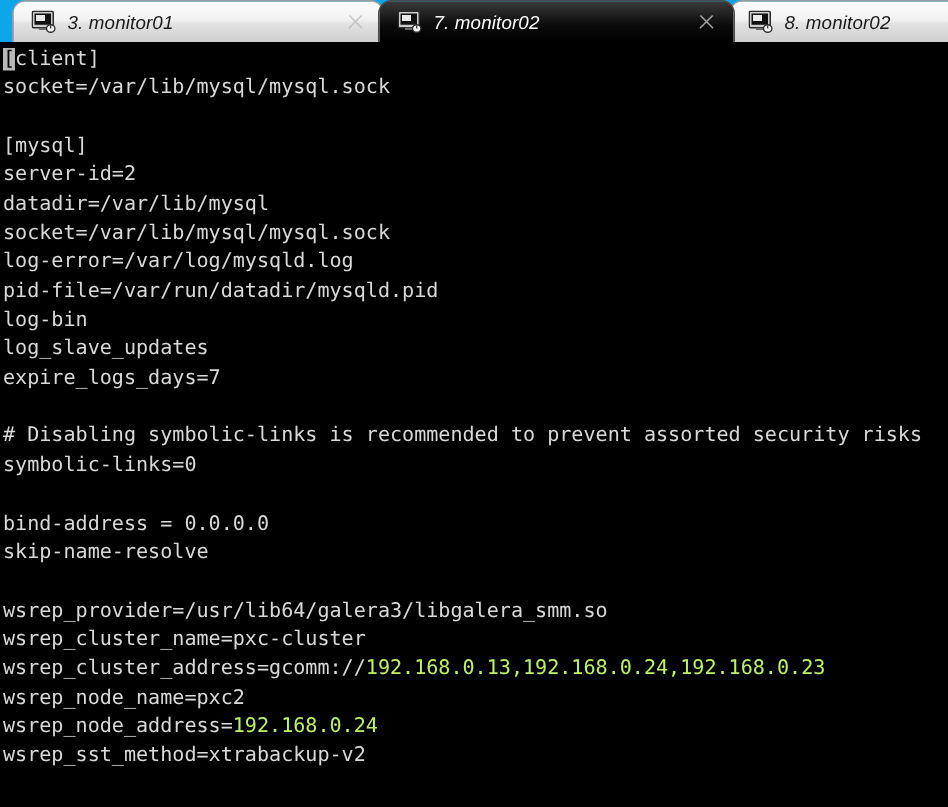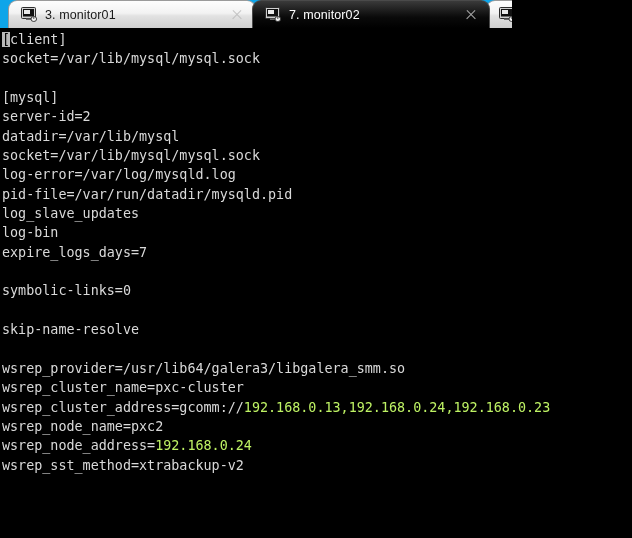--- a/index.html
+++ b/index.html
@@ -10,24 +10,25 @@
   body {
     width: 632px;
     height: 538px;
     overflow: hidden;
     font-family: "DejaVu Sans Mono", monospace;
   }
 
   
   #tabbar {
     position: relative;
-    width: 512px;
+    width: 632px;
     height: 28px;
     background: #0ea5e9;
     overflow: hidden;
+    font-style: italic;
   }
   .tab {
     position: absolute;
     top: 0;
     height: 28px;
     box-sizing: border-box;
     display: flex;
     align-items: center;
     border-top-left-radius: 9px;
     border-top-right-radius: 9px;
@@ -172,26 +173,28 @@
   <div id="buffer">
       <div class="line"><span class="cursor">[</span><span class="c-norm">client]</span></div>
       <div class="line"><span class="c-norm">socket=/var/lib/mysql/mysql.sock</span></div>
       <div class="line"><span class="c-norm">&nbsp;</span></div>
       <div class="line"><span class="c-norm">[mysql]</span></div>
       <div class="line"><span class="c-norm">server-id=2</span></div>
       <div class="line"><span class="c-norm">datadir=/var/lib/mysql</span></div>
       <div class="line"><span class="c-norm">socket=/var/lib/mysql/mysql.sock</span></div>
       <div class="line"><span class="c-norm">log-error=/var/log/mysqld.log</span></div>
       <div class="line"><span class="c-norm">pid-file=/var/run/datadir/mysqld.pid</span></div>
+      <div class="line"><span class="c-norm">log-bin</span></div>
       <div class="line"><span class="c-norm">log_slave_updates</span></div>
-      <div class="line"><span class="c-norm">log-bin</span></div>
       <div class="line"><span class="c-norm">expire_logs_days=7</span></div>
       <div class="line"><span class="c-norm">&nbsp;</span></div>
+      <div class="line"><span class="c-norm"># Disabling symbolic-links is recommended to prevent assorted security risks</span></div>
       <div class="line"><span class="c-norm">symbolic-links=0</span></div>
       <div class="line"><span class="c-norm">&nbsp;</span></div>
+      <div class="line"><span class="c-norm">bind-address = 0.0.0.0</span></div>
       <div class="line"><span class="c-norm">skip-name-resolve</span></div>
       <div class="line"><span class="c-norm">&nbsp;</span></div>
       <div class="line"><span class="c-norm">wsrep_provider=/usr/lib64/galera3/libgalera_smm.so</span></div>
       <div class="line"><span class="c-norm">wsrep_cluster_name=pxc-cluster</span></div>
       <div class="line"><span class="c-norm">wsrep_cluster_address=gcomm://</span><span class="c-ip">192.168.0.13,192.168.0.24,192.168.0.23</span></div>
       <div class="line"><span class="c-norm">wsrep_node_name=pxc2</span></div>
       <div class="line"><span class="c-norm">wsrep_node_address=</span><span class="c-ip">192.168.0.24</span></div>
       <div class="line"><span class="c-norm">wsrep_sst_method=xtrabackup-v2</span></div>
     </div>
 </div>

